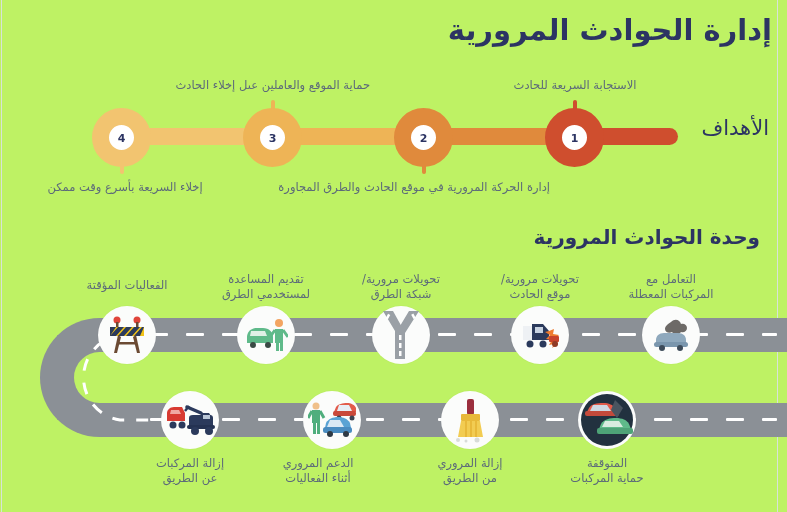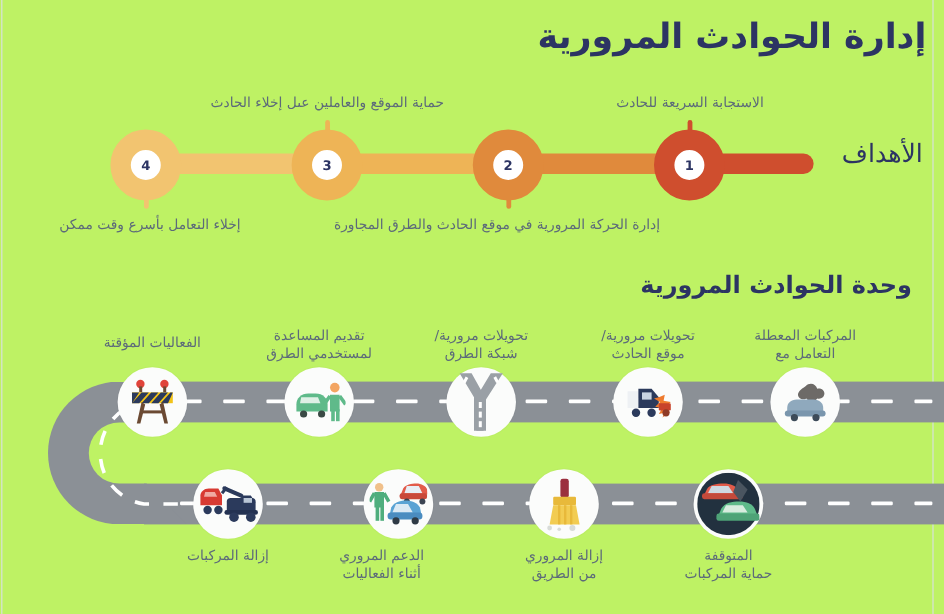--- a/index.html
+++ b/index.html
@@ -182,21 +182,21 @@
     <div class="obj-label" style="left:290px;top:110px;width:260px;text-align:center;">إدارة الحركة المرورية في موقع الحادث والطرق المجاورة</div>
 
     <div class="node" style="left:243px;top:38px;width:59px;height:59px;border:17px solid #eeb456;">
       <span class="obj-num">3</span>
     </div>
     <div class="obj-label" style="left:180px;top:8px;width:190px;text-align:center;">حماية الموقع والعاملين عىل إخلاء الحادث</div>
 
     <div class="node" style="left:92px;top:38px;width:59px;height:59px;border:17px solid #f2c470;">
       <span class="obj-num">4</span>
     </div>
-    <div class="obj-label" style="left:30px;top:110px;width:190px;text-align:center;">إخلاء التعامل بأسرع وقت ممكن</div>
+    <div class="obj-label" style="left:30px;top:110px;width:190px;text-align:center;">إخلاء السريعة بأسرع وقت ممكن</div>
   </div>
 
   <div class="unit-title">وحدة الحوادث المرورية</div>
 
   <div>
 
     <div class="road" style="left:120px;top:318px;width:667px;height:34px;"></div>
 
     <div class="road" style="left:120px;top:403px;width:667px;height:34px;"></div>
 
@@ -254,22 +254,22 @@
     <div class="bubble" style="left:642px;top:306px;">
       <svg width="40" height="34" viewBox="0 0 40 34">
         <path d="M20 4c4-4 9-2 10 2 3-1 6 1 6 4 0 3-3 5-6 4-2 3-7 3-9 0-3 2-7 0-7-3 0-3 3-5 6-7z" fill="#6d6a67"></path>
         <path d="M5 22c0-4 3-7 8-7h14c5 0 8 3 8 7v3H5z" fill="#8fa9bd"></path>
         <rect x="3" y="24" width="34" height="5" rx="2.5" fill="#7a96ad"></rect>
         <circle cx="11" cy="30" r="3" fill="#3d4b59"></circle>
         <circle cx="29" cy="30" r="3" fill="#3d4b59"></circle>
       </svg>
     </div>
     <div class="cap" style="left:616px;top:272px;width:110px;">
+        <div>التعامل مع</div>
         <div>المركبات المعطلة</div>
-        <div>التعامل مع</div>
       </div>
 
     <div class="bubble" style="left:511px;top:306px;">
       <svg width="42" height="34" viewBox="0 0 42 34">
         <rect x="4" y="8" width="9" height="14" fill="#eef1f4"></rect>
         <path d="M13 6h11l6 7v9H13z" fill="#2b3a5c"></path>
         <rect x="16" y="9" width="8" height="6" fill="#c9d4e2"></rect>
         <path d="M26 14l5 3-4 4 6 1-3 5 5-1-2 4 6-4-2-6 3-3-6-1 1-5-5 2z" fill="#ee7b2e"></path>
         <rect x="30" y="18" width="10" height="6" rx="1" fill="#c8432b"></rect>
         <circle cx="11" cy="26" r="3.5" fill="#2b3a5c"></circle>
@@ -406,16 +406,17 @@
         <path d="M28 14h17c2 0 3 1 3 3v8H24v-8c0-2 1-3 4-3z" fill="#2b3a5c"></path>
         <path d="M36 12h8l4 6h-12z" fill="#2b3a5c"></path>
         <rect x="38" y="14" width="7" height="4" fill="#b9c6d6"></rect>
         <rect x="22" y="24" width="28" height="4" rx="2" fill="#243252"></rect>
         <circle cx="30" cy="30" r="4" fill="#2b3a5c"></circle>
         <circle cx="44" cy="30" r="4" fill="#2b3a5c"></circle>
       </svg>
     </div>
     <div class="cap" style="left:135px;top:456px;width:110px;">
         <div>إزالة المركبات</div>
+        <div>عن الطريق</div>
       </div>
   </div>
 
 </div>
 
 </body></html>

